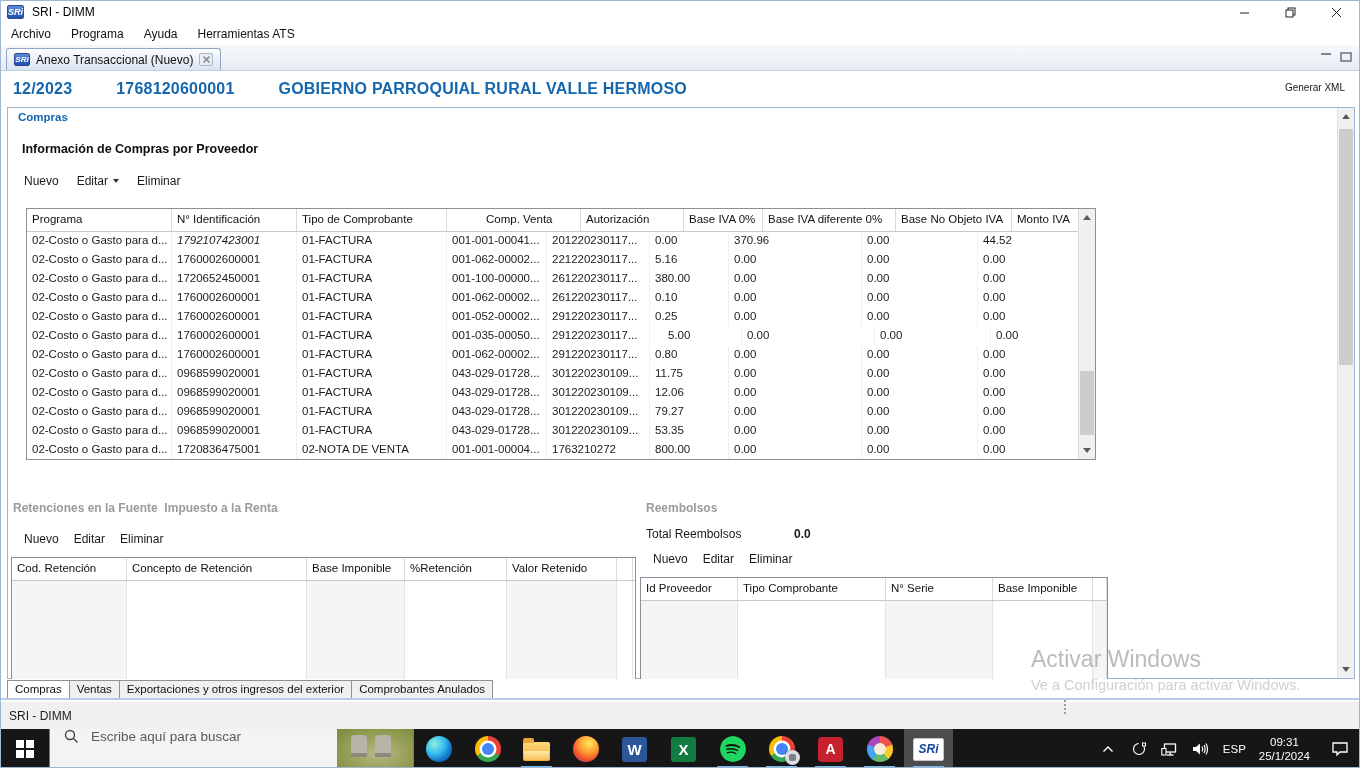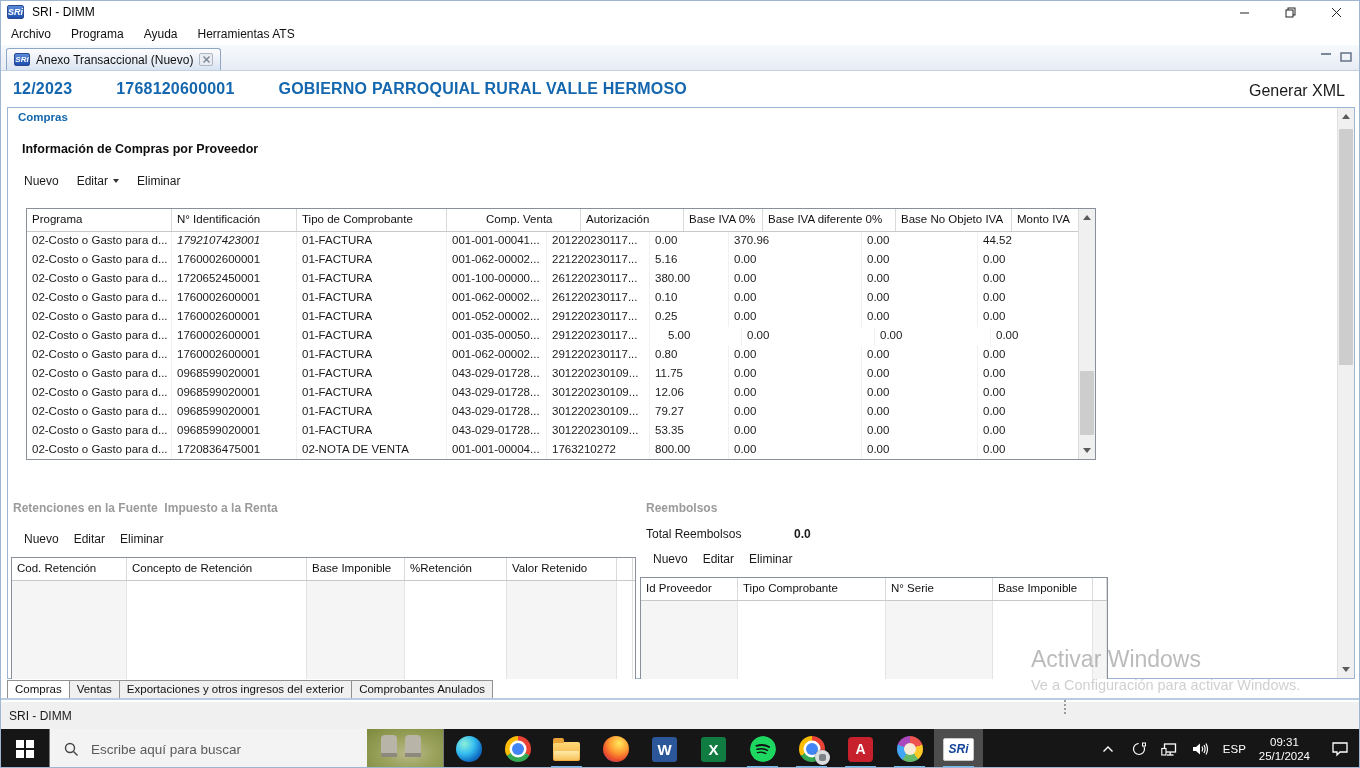--- a/index.html
+++ b/index.html
@@ -21,21 +21,21 @@
   
   .tabstrip { position:absolute; top:44px; left:0; right:0; height:26px; background:linear-gradient(#f7f9fc,#e7ecf4); border-bottom:1px solid #c3d0e2; }
   .doc-tab { position:absolute; left:5px; bottom:0; height:22px; display:flex; align-items:center; gap:6px; padding:0 7px; background:linear-gradient(#fdfdfe,#d9e4f2); border:1px solid #8fa7c6; border-bottom:none; border-radius:3px 3px 0 0; font-size:12px; color:#111; }
   .sri-mini.small { width:16px; height:13px; font-size:8px; }
   .tab-close { width:14px; height:13px; border:1px solid #aeb7c4; border-radius:2px; background:#e9edf3; display:flex; align-items:center; justify-content:center; }
   .strip-btns { position:absolute; right:7px; top:3px; display:flex; gap:8px; }
 
   
   .headerband { position:absolute; top:70px; left:0; right:0; height:36px; background:#fff; display:flex; align-items:center; padding-left:12px; gap:44px; }
   .hb-text { color:#1467ae; font-weight:bold; font-size:16px; letter-spacing:.2px; }
-  .genxml { position:absolute; right:14px; top:11px; font-size:16px; color:#1a1a1a; text-decoration:none; cursor:pointer; }
+  .genxml { position:absolute; right:14px; top:11px; font-size:10px; color:#1a1a1a; text-decoration:none; cursor:pointer; }
 
   
   .panel { position:absolute; top:106px; left:6px; width:1348px; height:572px; background:#fff; border:1px solid #9cb5d4; }
   .compras-label { position:absolute; left:8px; top:3px; color:#1467ae; font-weight:bold; font-size:11.5px; background:#fff; padding:0 2px; }
   .section-title { position:absolute; left:14px; top:34px; font-size:12.5px; font-weight:bold; color:#0d0d0d; }
   .toolbar { position:absolute; display:flex; align-items:center; gap:18px; font-size:12px; color:#1a1a1a; }
   .main-toolbar { left:16px; top:66px; }
   .tb-btn { cursor:pointer; display:inline-flex; align-items:center; gap:5px; }
   .caret-down { width:0; height:0; border-left:3.5px solid transparent; border-right:3.5px solid transparent; border-top:4px solid #333; display:inline-block; }
   .filter-row { position:absolute; left:744px; top:63px; display:flex; align-items:center; gap:7px; }
@@ -89,21 +89,21 @@
   
   .watermark { position:absolute; left:1030px; top:645px; pointer-events:none; z-index:5; }
   .wm1 { font-size:23px; color:rgba(120,120,120,.50); }
   .wm2 { font-size:14.5px; color:rgba(140,140,140,.42); margin-top:4px; }
 
   
   .taskbar { position:absolute; top:728px; left:0; right:0; height:40px; background:#161616; display:flex; align-items:stretch; }
   .start-btn { width:48px; display:flex; align-items:center; justify-content:center; cursor:pointer; }
   .start-grid { display:grid; grid-template-columns:8px 8px; grid-template-rows:8px 8px; gap:2px; }
   .start-grid span { background:#fff; }
-  .search-box { width:395px; background:#f3f3f3; display:flex; align-items:center; padding-left:14px; position:relative; cursor:text; border:1px solid #7a7a7a; border-top:none; border-bottom:none; }
+  .search-box { width:365px; background:#f3f3f3; display:flex; align-items:flex-start; padding-left:14px; position:relative; cursor:text; border:1px solid #7a7a7a; border-top:none; border-bottom:none; }
   .search-ph { font-size:13.5px; color:#5a5a5a; margin-left:12px; }
   .bing-img { position:absolute; right:0; top:0; bottom:0; width:76px; background:radial-gradient(ellipse at 55% 60%, #b9b98a 0%, #9aa25c 45%, #7c8a3c 100%); overflow:hidden; }
   .bing-img::before, .bing-img::after { content:''; position:absolute; background:#b9b4a8; border-radius:4px 4px 0 0; top:6px; width:16px; height:22px; box-shadow:inset 0 -4px 0 #8e897d; }
   .bing-img::before { left:14px; } .bing-img::after { left:38px; }
   .tb-apps { display:flex; }
   .tb-slot { width:49px; height:40px; display:flex; align-items:center; justify-content:center; position:relative; cursor:pointer; }
   .tb-slot.active { background:#4d4d4d; }
   .underline { position:absolute; bottom:0; left:9px; right:9px; height:3px; background:#76b9ed; }
   .g { width:26px; height:26px; border-radius:50%; position:relative; display:inline-block; }
   .g.edge { background:radial-gradient(circle at 32% 30%, #8df0d8 0%, #35bdf0 40%, #106fc4 70%, #0c55ab 100%); background:radial-gradient(circle at 32% 30%, #8df0d8 0%, #35bdf0 40%, #106fc4 70%, #0c55ab 100%); }

